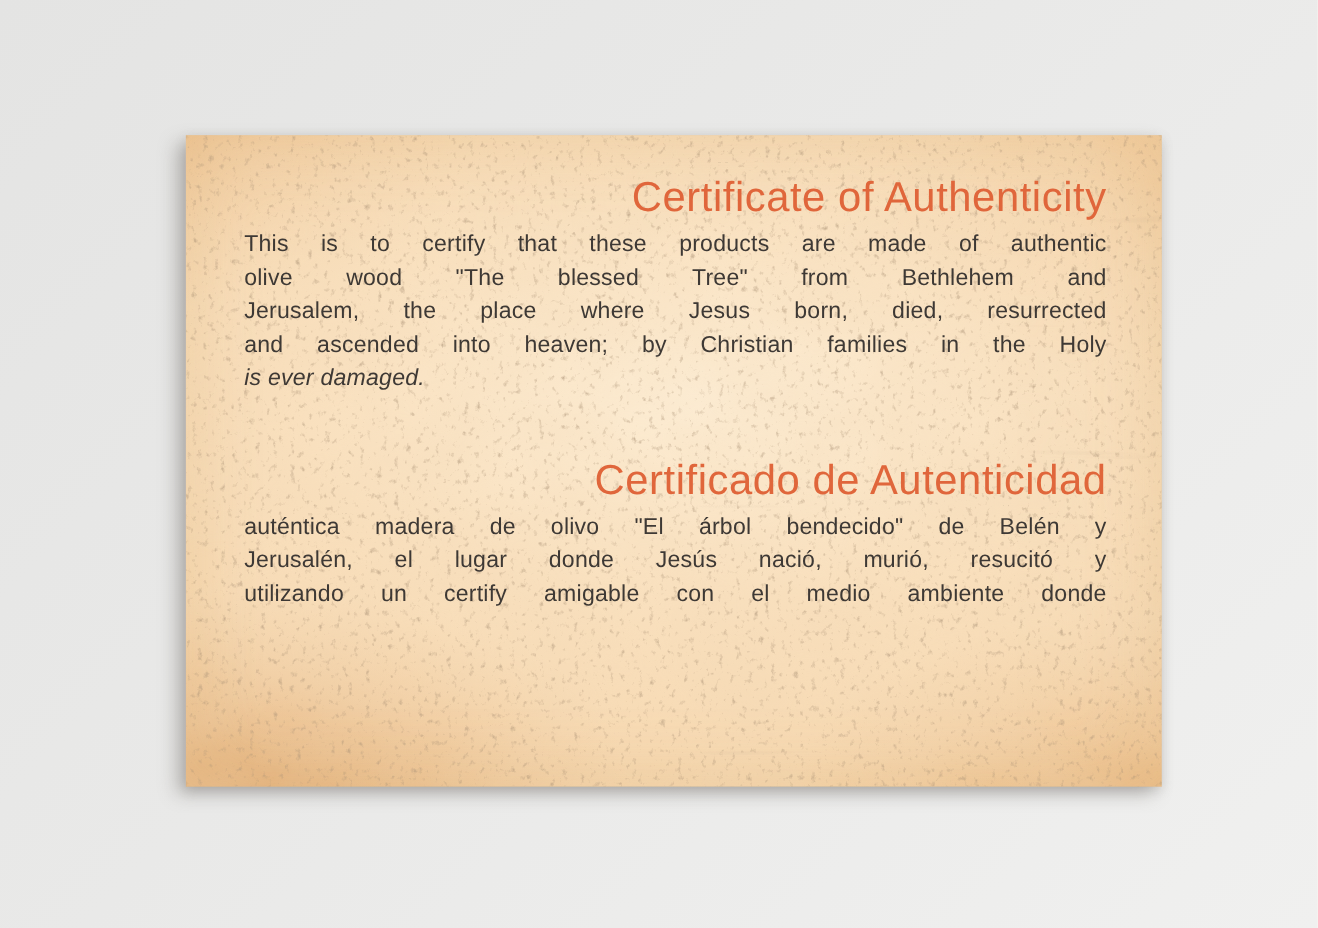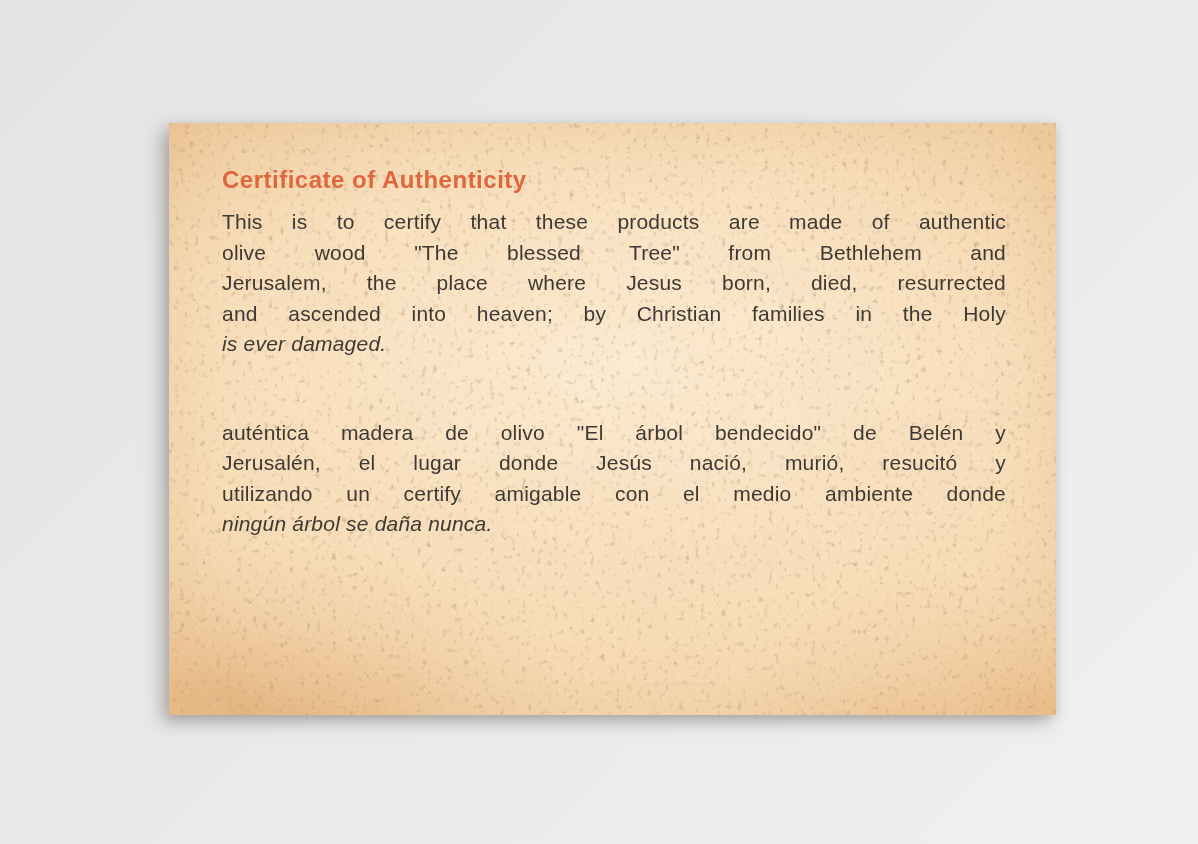--- a/index.html
+++ b/index.html
@@ -43,25 +43,25 @@
   .content {
     position: relative;
     z-index: 2;
     box-sizing: border-box;
     width: 100%;
     height: 100%;
     padding: 38px 50px 38px 53px;
   }
   .section-title {
     margin: 0 0 8px 0;
-    font-size: 24px;
+    font-size: 38px;
     line-height: 38px;
-    font-weight: bold;
+    font-weight: normal;
     letter-spacing: 0.5px;
-    text-align: left;
+    text-align: right;
     color: var(--heading-color, #e0663b);
   }
   .section-body {
     color: var(--text-color, #3e3935);
     font-size: 21px;
     line-height: 30.5px;
     letter-spacing: 0.2px;
   }
   .section-body .line {
     white-space: nowrap;
@@ -109,23 +109,23 @@
         <div class="section-body">
             <div class="line">This is to certify that these products are made of authentic</div>
             <div class="line">olive wood "The blessed Tree" from Bethlehem and</div>
             <div class="line">Jerusalem, the place where Jesus born, died, resurrected</div>
             <div class="line">and ascended into heaven; by Christian families in the Holy</div>
             <div class="line last">is ever damaged.</div>
           </div>
       </section>
 
       <section class="section-spanish">
+        <h1 class="section-title">Certificado de Autenticidad</h1>
         <div class="section-body">
             <div class="line">auténtica madera de olivo "El árbol bendecido" de Belén y</div>
             <div class="line">Jerusalén, el lugar donde Jesús nació, murió, resucitó y</div>
             <div class="line">utilizando un certify amigable con el medio ambiente donde</div>
-            <div class="line last">ningún árbol se daña nunca.</div>
           </div>
       </section>
 
     </div>
   </div>
 </div>
 
 </body></html>

